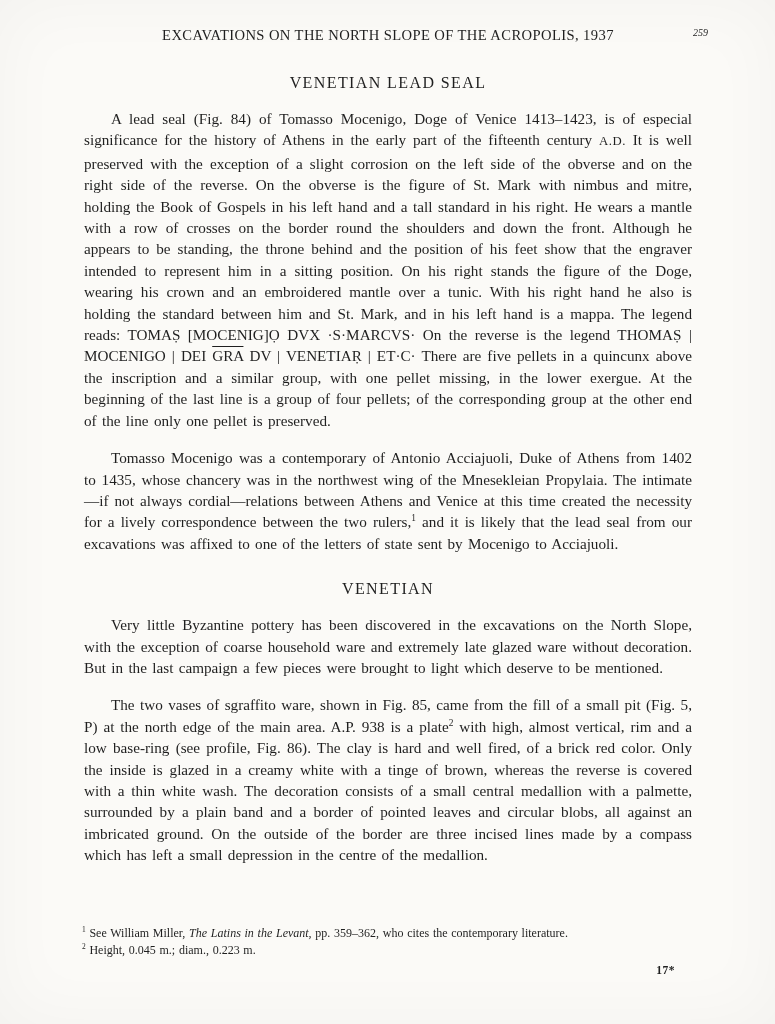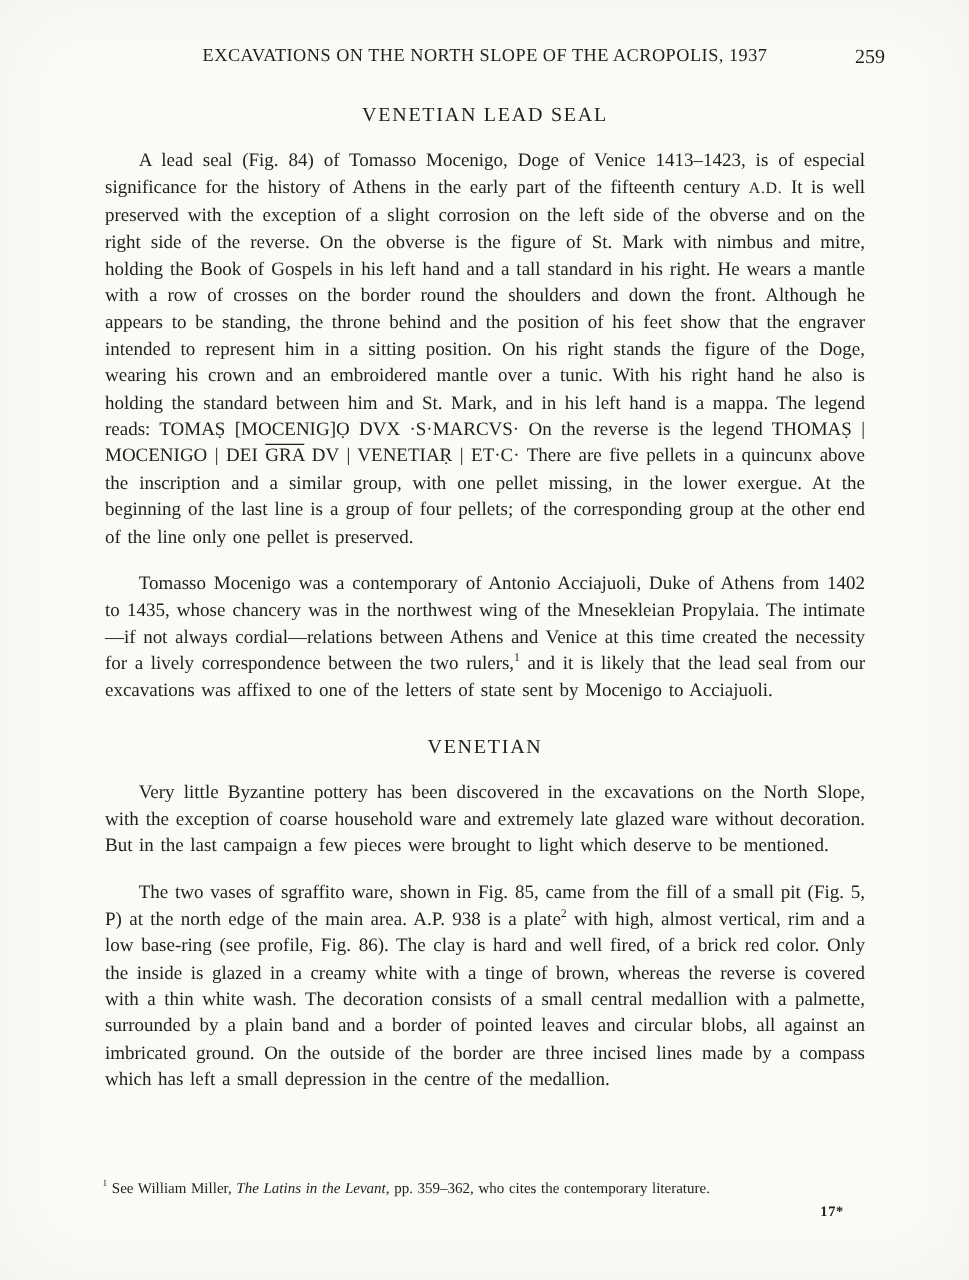--- a/index.html
+++ b/index.html
@@ -10,38 +10,39 @@
     background: var(--paper, #fbfaf7);
   }
   .page {
     position: relative;
     width: 775px;
     height: 1024px;
     overflow: hidden;
     background: var(--paper, #fbfaf7);
     color: var(--ink, #1f1f1f);
     font-family: "Liberation Serif", "DejaVu Serif", serif;
-    padding: 37px 67px 0 68px;
+    padding: 27px 67px 0 68px;
     box-shadow: inset 0 0 70px rgba(0,0,0,0.035);
   }
   .page-header {
     position: relative;
     margin-bottom: 0;
   }
   .running-title {
     text-align: center;
     font-size: 14.6px;
     letter-spacing: 0.4px;
     white-space: nowrap;
   }
   .page-number {
     position: absolute;
     right: 0;
     top: 0;
-    font-size: 16px;
+    font-size: 10px;
+    font-style: italic;
   }
   .section-heading {
     margin: 30px 0 14px 0;
     text-align: center;
     font-size: 16px;
     font-weight: 400;
     letter-spacing: 1.4px;
   }
   .section-pottery .section-heading {
     margin-top: 26px;
@@ -102,17 +103,18 @@
   </section>
 
   <section class="section-pottery">
     <h2 class="section-heading">VENETIAN</h2>
     <p class="body-para"><span class="seg">Very little Byzantine pottery has been discovered in the excavations on the North Slope, with the exception of coarse household ware and extremely late glazed ware without decoration. But in the last campaign a few pieces were brought to light which deserve to be mentioned.</span></p>
     <p class="body-para"><span class="seg">The two vases of sgraffito ware, shown in Fig. 85, came from the fill of a small pit (Fig. 5, P) at the north edge of the main area. A.P. 938 is a plate</span><span class="seg seg-sup">2</span><span class="seg"> with high, almost vertical, rim and a low base-ring (see profile, Fig. 86). The clay is hard and well fired, of a brick red color. Only the inside is glazed in a creamy white with a tinge of brown, whereas the reverse is covered with a thin white wash. The decoration consists of a small central medallion with a palmette, surrounded by a plain band and a border of pointed leaves and circular blobs, all against an imbricated ground. On the outside of the border are three incised lines made by a compass which has left a small depression in the centre of the medallion.</span></p>
   </section>
 
   <footer class="footnotes">
     <p class="footnote"><span class="seg seg-sup">1</span><span class="seg"> See William Miller, </span><span class="seg seg-italic">The Latins in the Levant,</span><span class="seg"> pp. 359–362, who cites the contemporary literature.</span></p>
+    <p class="footnote"><span class="seg seg-sup">2</span><span class="seg"> Height, 0.045 m.; diam., 0.223 m.</span></p>
   </footer>
 
   <div class="printer-mark">17*</div>
 
 </div>
 
 </body></html>

